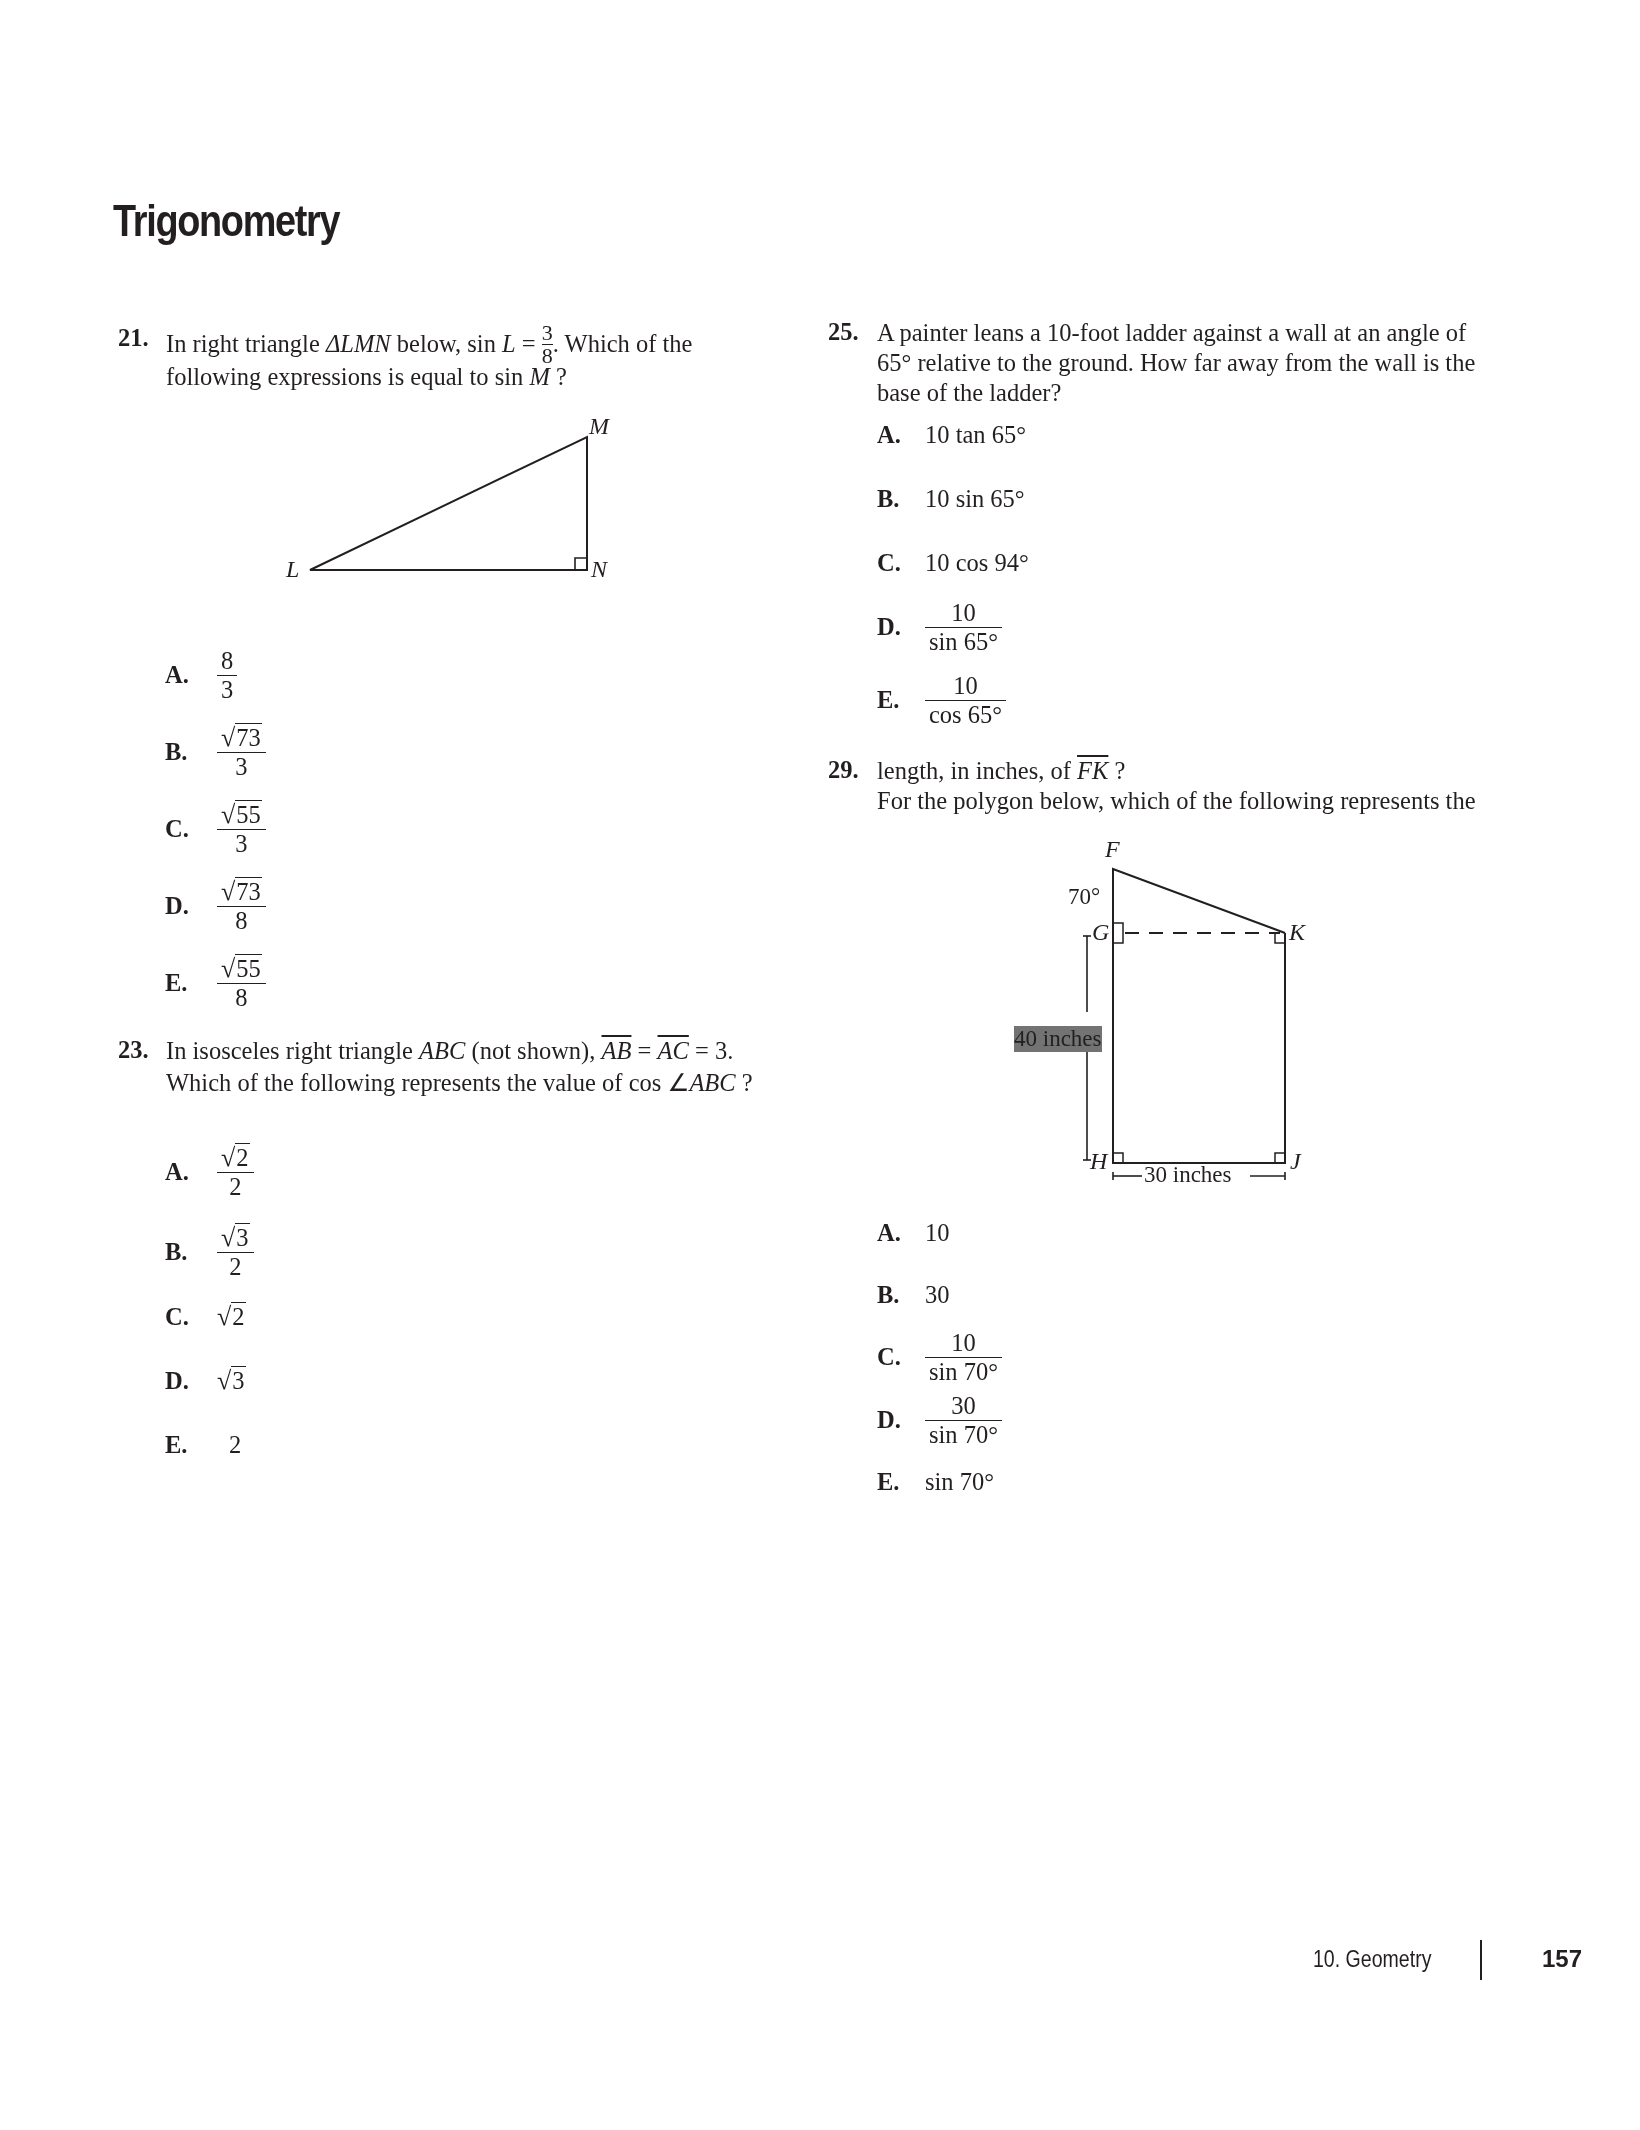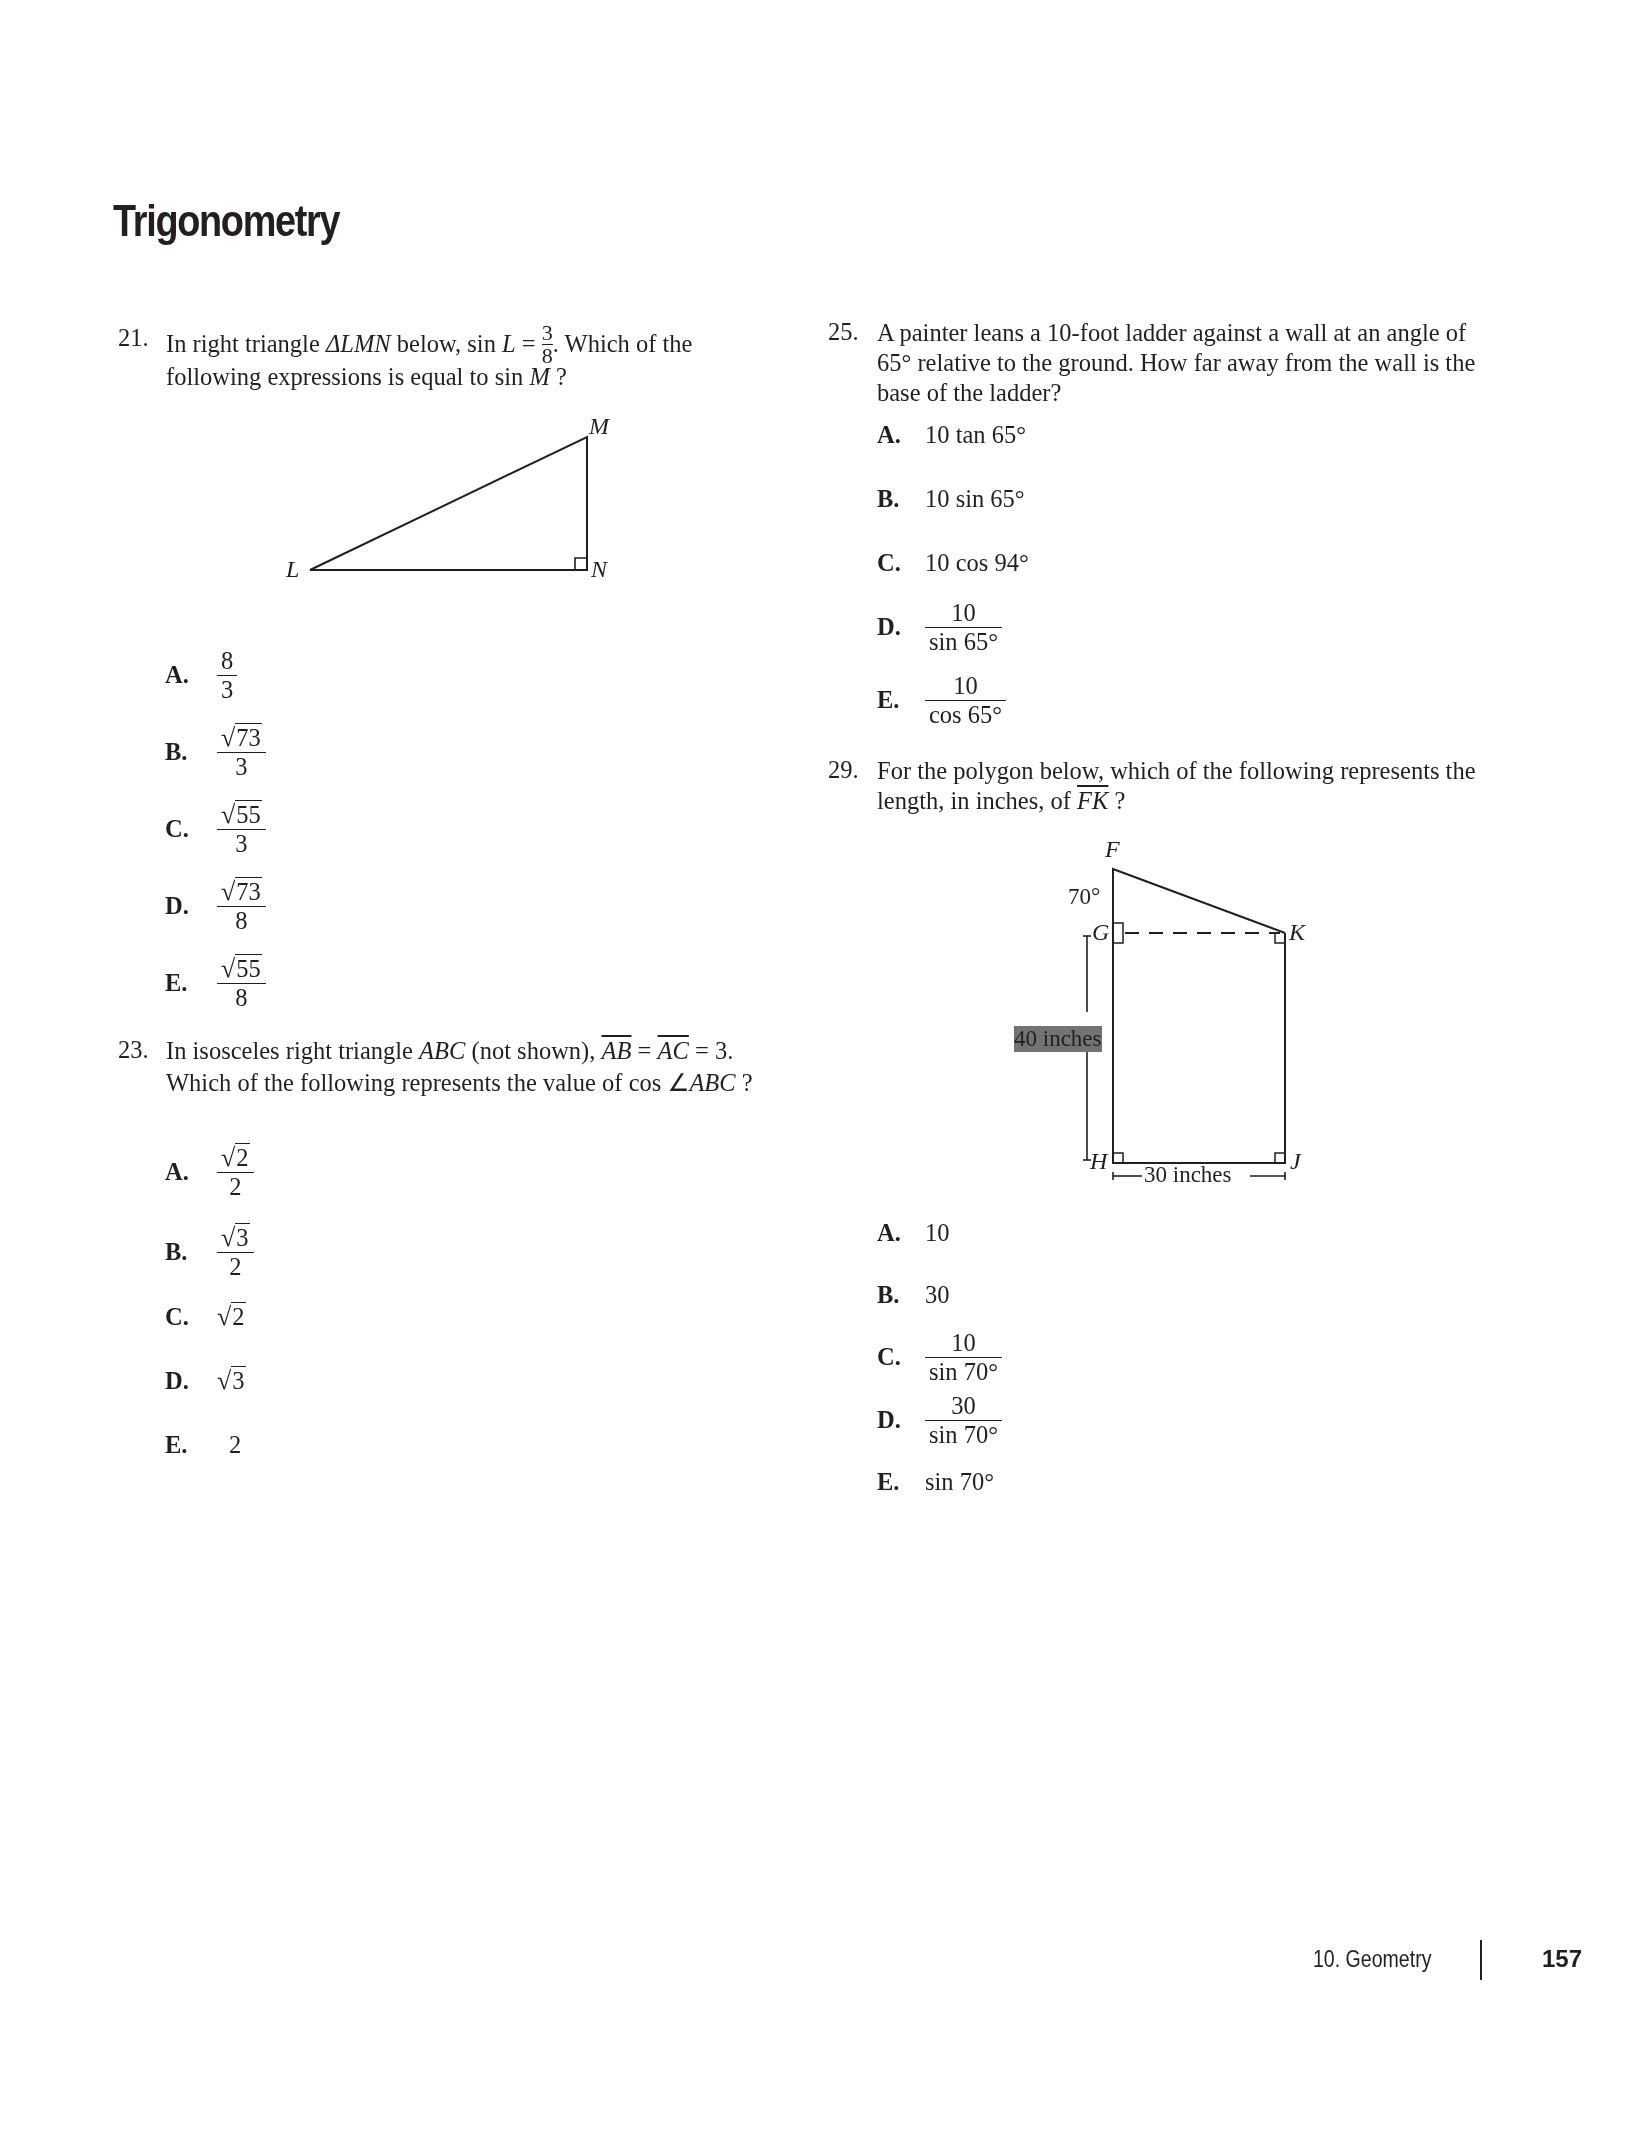--- a/index.html
+++ b/index.html
@@ -2,21 +2,21 @@
 <html><head>
 <meta charset="utf-8">
 <style>
   html, body { margin:0; padding:0; background:#ffffff; }
   body { width:1640px; height:2130px; position:relative; overflow:hidden;
          font-family:"Liberation Serif", serif; color:#231f20; }
   .abs { position:absolute; }
   .title { left:113px; top:196px; font-family:"Liberation Sans", sans-serif; font-weight:bold;
            font-size:44px; letter-spacing:-1.5px; transform:scaleX(0.86); transform-origin:left top; }
   .qtext { font-size:24.5px; line-height:30px; }
-  .qnum { font-weight:normal; font-size:24.5px; }
+  .qnum { font-weight:bold; font-size:24.5px; }
   .it { font-style:italic; }
   .ov { text-decoration:overline; }
   .lbl { font-weight:bold; font-size:24.5px; }
   .val { font-size:24.5px; white-space:nowrap; }
   .frac { display:inline-flex; flex-direction:column; align-items:center; font-size:24.5px; line-height:28px; }
   .frac .num { padding:0 4px; }
   .frac .bar { align-self:stretch; border-top:1.6px solid #231f20; height:0; }
   .frac .den { padding:0 4px; }
   .sfrac { display:inline-flex; flex-direction:column; align-items:center; font-size:22px; line-height:22px; vertical-align:middle; }
   .sfrac .bar { align-self:stretch; border-top:1.4px solid #231f20; }
@@ -169,22 +169,22 @@
       <span class="frac">
         <span class="num"><span>10</span></span>
         <span class="bar"></span>
         <span class="den">cos 65°</span>
       </span>
     </div>
   </div>
 
 <div class="abs qnum" style="left:828px; top:756px;">29.</div>
 <div class="abs qtext" style="left:877px; top:756px; white-space:nowrap;">
+  <div><span>length, in inches, of </span><span class="it ov">FK</span><span> ?</span></div>
   <div>For the polygon below, which of the following represents the</div>
-  <div><span>length, in inches, of </span><span class="it ov">FK</span><span> ?</span></div>
 </div>
 
 <svg class="abs" style="left:1080px; top:860px;" width="260" height="330">
 
   <polyline points="205,73 33,9 33,303 205,303 205,73" fill="none" stroke="#231f20" stroke-width="2"></polyline>
   <line x1="45" y1="73" x2="200" y2="73" stroke="#231f20" stroke-width="1.8" stroke-dasharray="14,10"></line>
   <rect x="33" y="63" width="10" height="20" fill="none" stroke="#231f20" stroke-width="1.5"></rect>
   <polyline points="195,73 195,83 205,83" fill="none" stroke="#231f20" stroke-width="1.5"></polyline>
   <polyline points="33,293 43,293 43,303" fill="none" stroke="#231f20" stroke-width="1.5"></polyline>
   <polyline points="205,293 195,293 195,303" fill="none" stroke="#231f20" stroke-width="1.5"></polyline>

